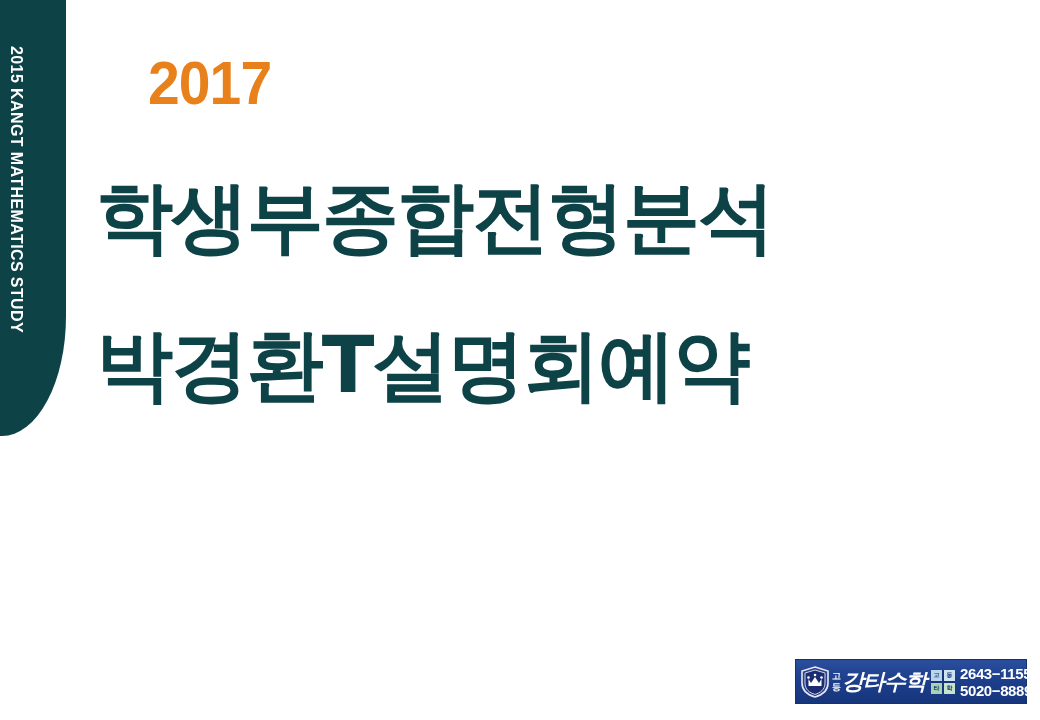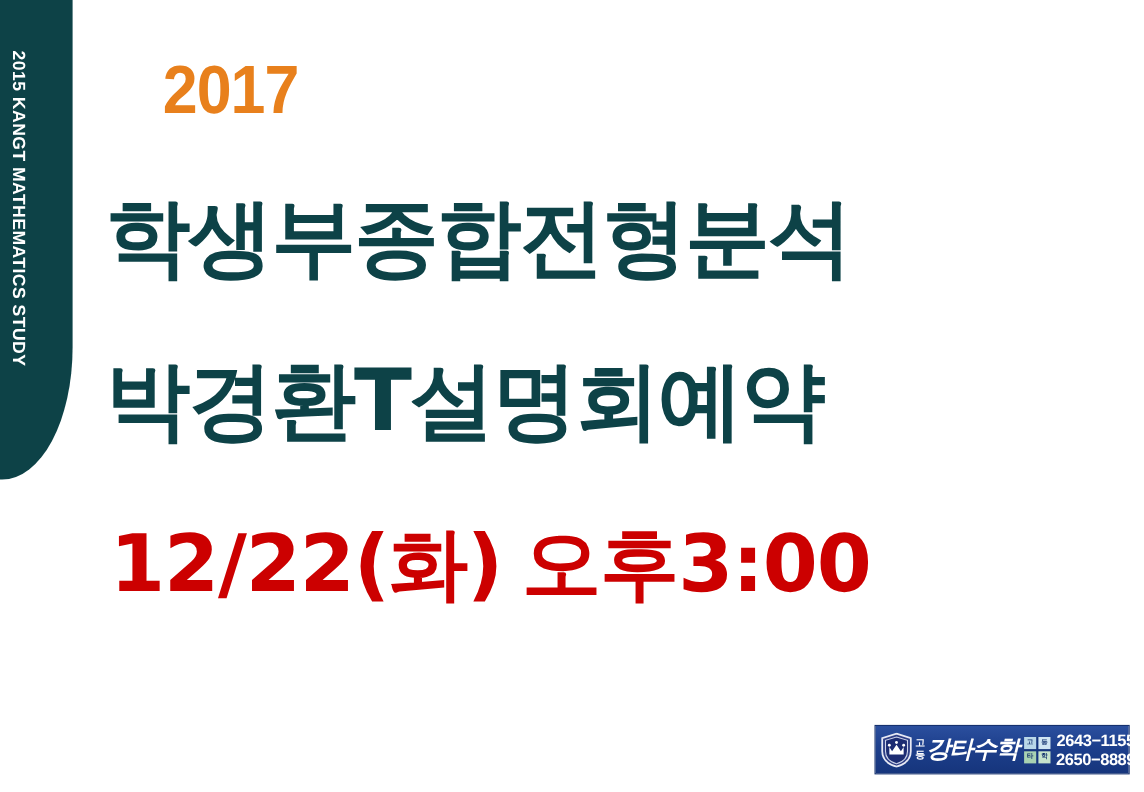--- a/index.html
+++ b/index.html
@@ -154,41 +154,37 @@
   #phones {
     flex: 1 1 auto;
     margin-left: 5px;
     color: #ffffff;
     font-family: "Liberation Sans", sans-serif;
     font-size: 15px;
     font-weight: bold;
     line-height: 17px;
     letter-spacing: -0.4px;
     white-space: nowrap;
-    text-align: center;
   }
 </style>
 </head>
 <body>
 
 <div id="poster">
 
   <div id="sidebar">
     <div id="sidebar-label">2015 KANGT MATHEMATICS STUDY</div>
   </div>
 
   <div id="year">2017</div>
 
   <div class="headline" id="headline-1">학생부종합전형분석</div>
 
   <div class="headline" id="headline-2">박경환T설명회예약</div>
 
-  <div id="datetime">
-    <span>12/22(화)</span><span class="gap"></span><span>오후3:00</span>
-  </div>
 
   <div id="logo-bar">
 
     <div id="crest">
       <svg width="30" height="32" viewBox="0 0 30 32" xmlns="http://www.w3.org/2000/svg">
         <path d="M15 1 L28 5 L28 17 C28 25 22 29 15 31 C8 29 2 25 2 17 L2 5 Z" fill="#2f3f86" stroke="#e7e9f4" stroke-width="1.6"></path>
         <path d="M15 4 L25 7 L25 17 C25 23.5 20.5 26.8 15 28.4 C9.5 26.8 5 23.5 5 17 L5 7 Z" fill="#1c2c72" stroke="#cdd4ea" stroke-width="1"></path>
         <path d="M8.5 13 L11 17 L15 11 L19 17 L21.5 13 L21.5 20 L8.5 20 Z" fill="#ffffff"></path>
         <circle cx="8.5" cy="11.5" r="1.3" fill="#ffffff"></circle>
         <circle cx="15" cy="9" r="1.3" fill="#ffffff"></circle>
@@ -205,18 +201,18 @@
 
     <div id="qr-mark">
       <div class="cell" style="background:#b9d7e8">고</div>
       <div class="cell" style="background:#cfe4f2">등</div>
       <div class="cell" style="background:#a8d2b2">타</div>
       <div class="cell" style="background:#c6e3cc">학</div>
     </div>
 
     <div id="phones">
       <div>2643−1155</div>
-      <div>2650−8889</div>
+      <div>5020−8889</div>
     </div>
 
   </div>
 
 </div>
 
 </body></html>

